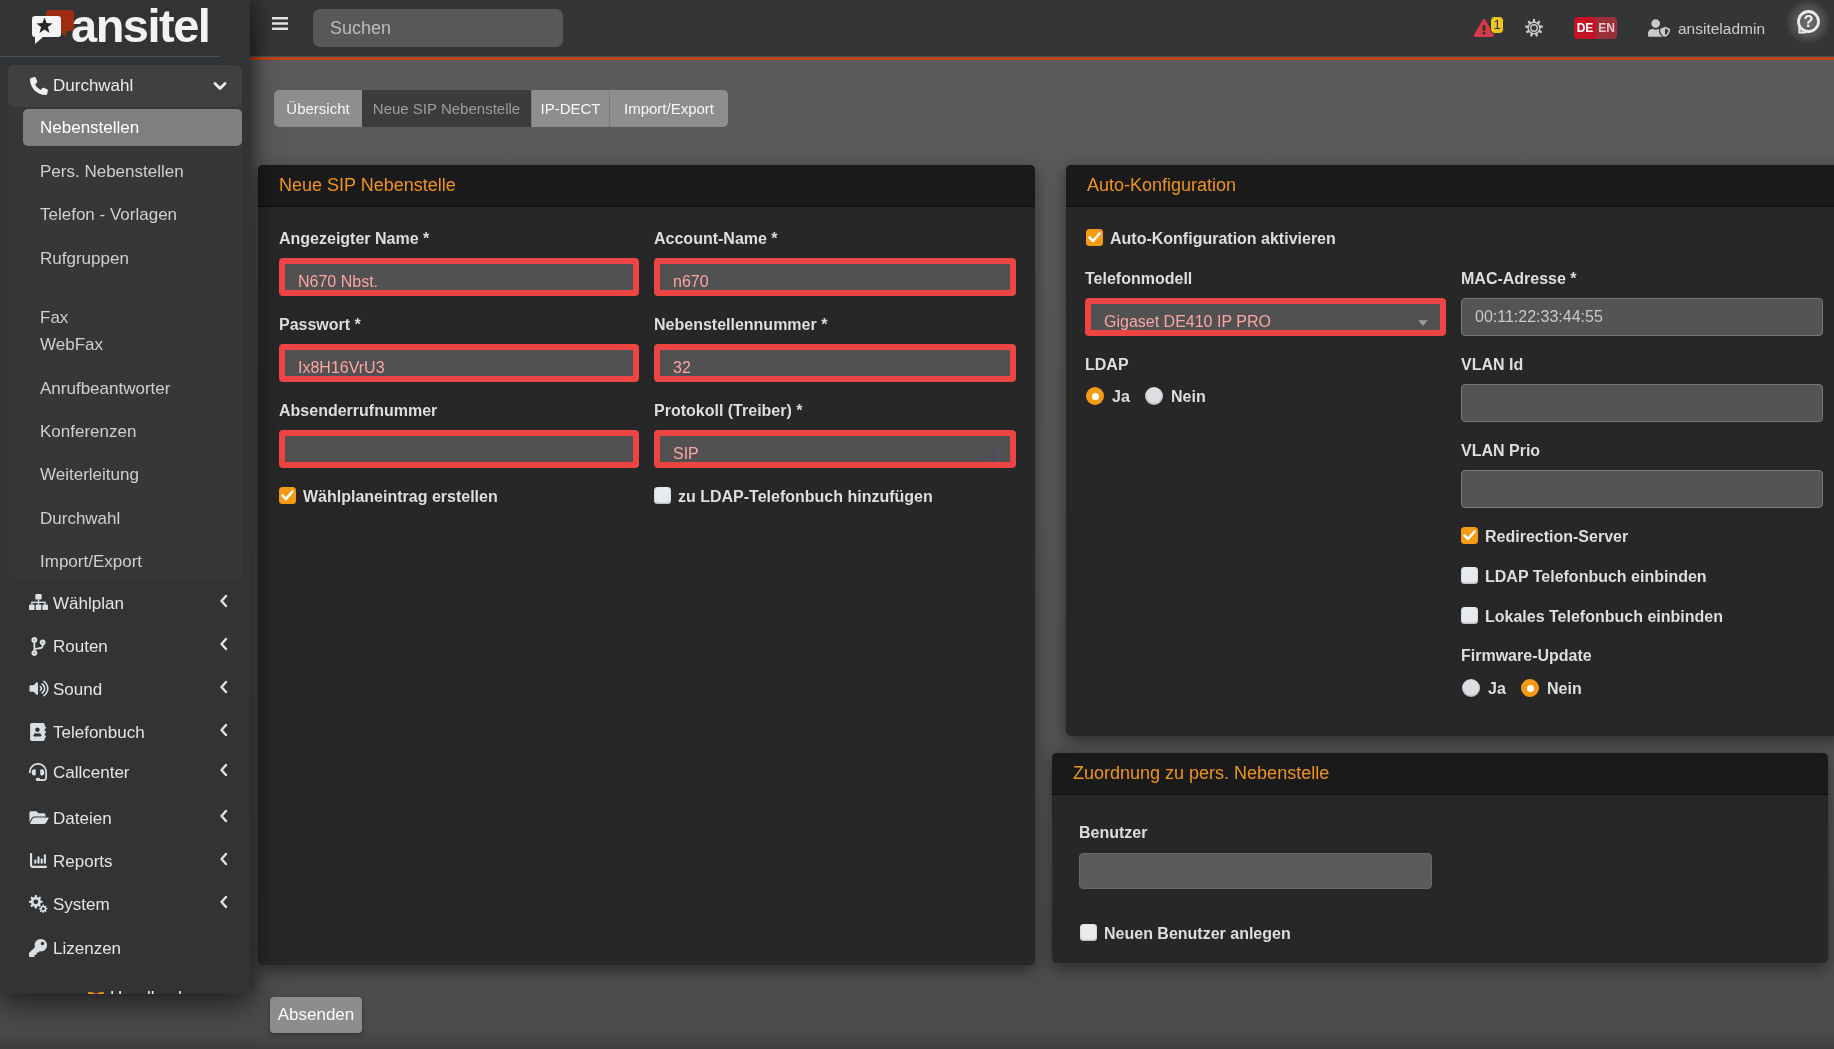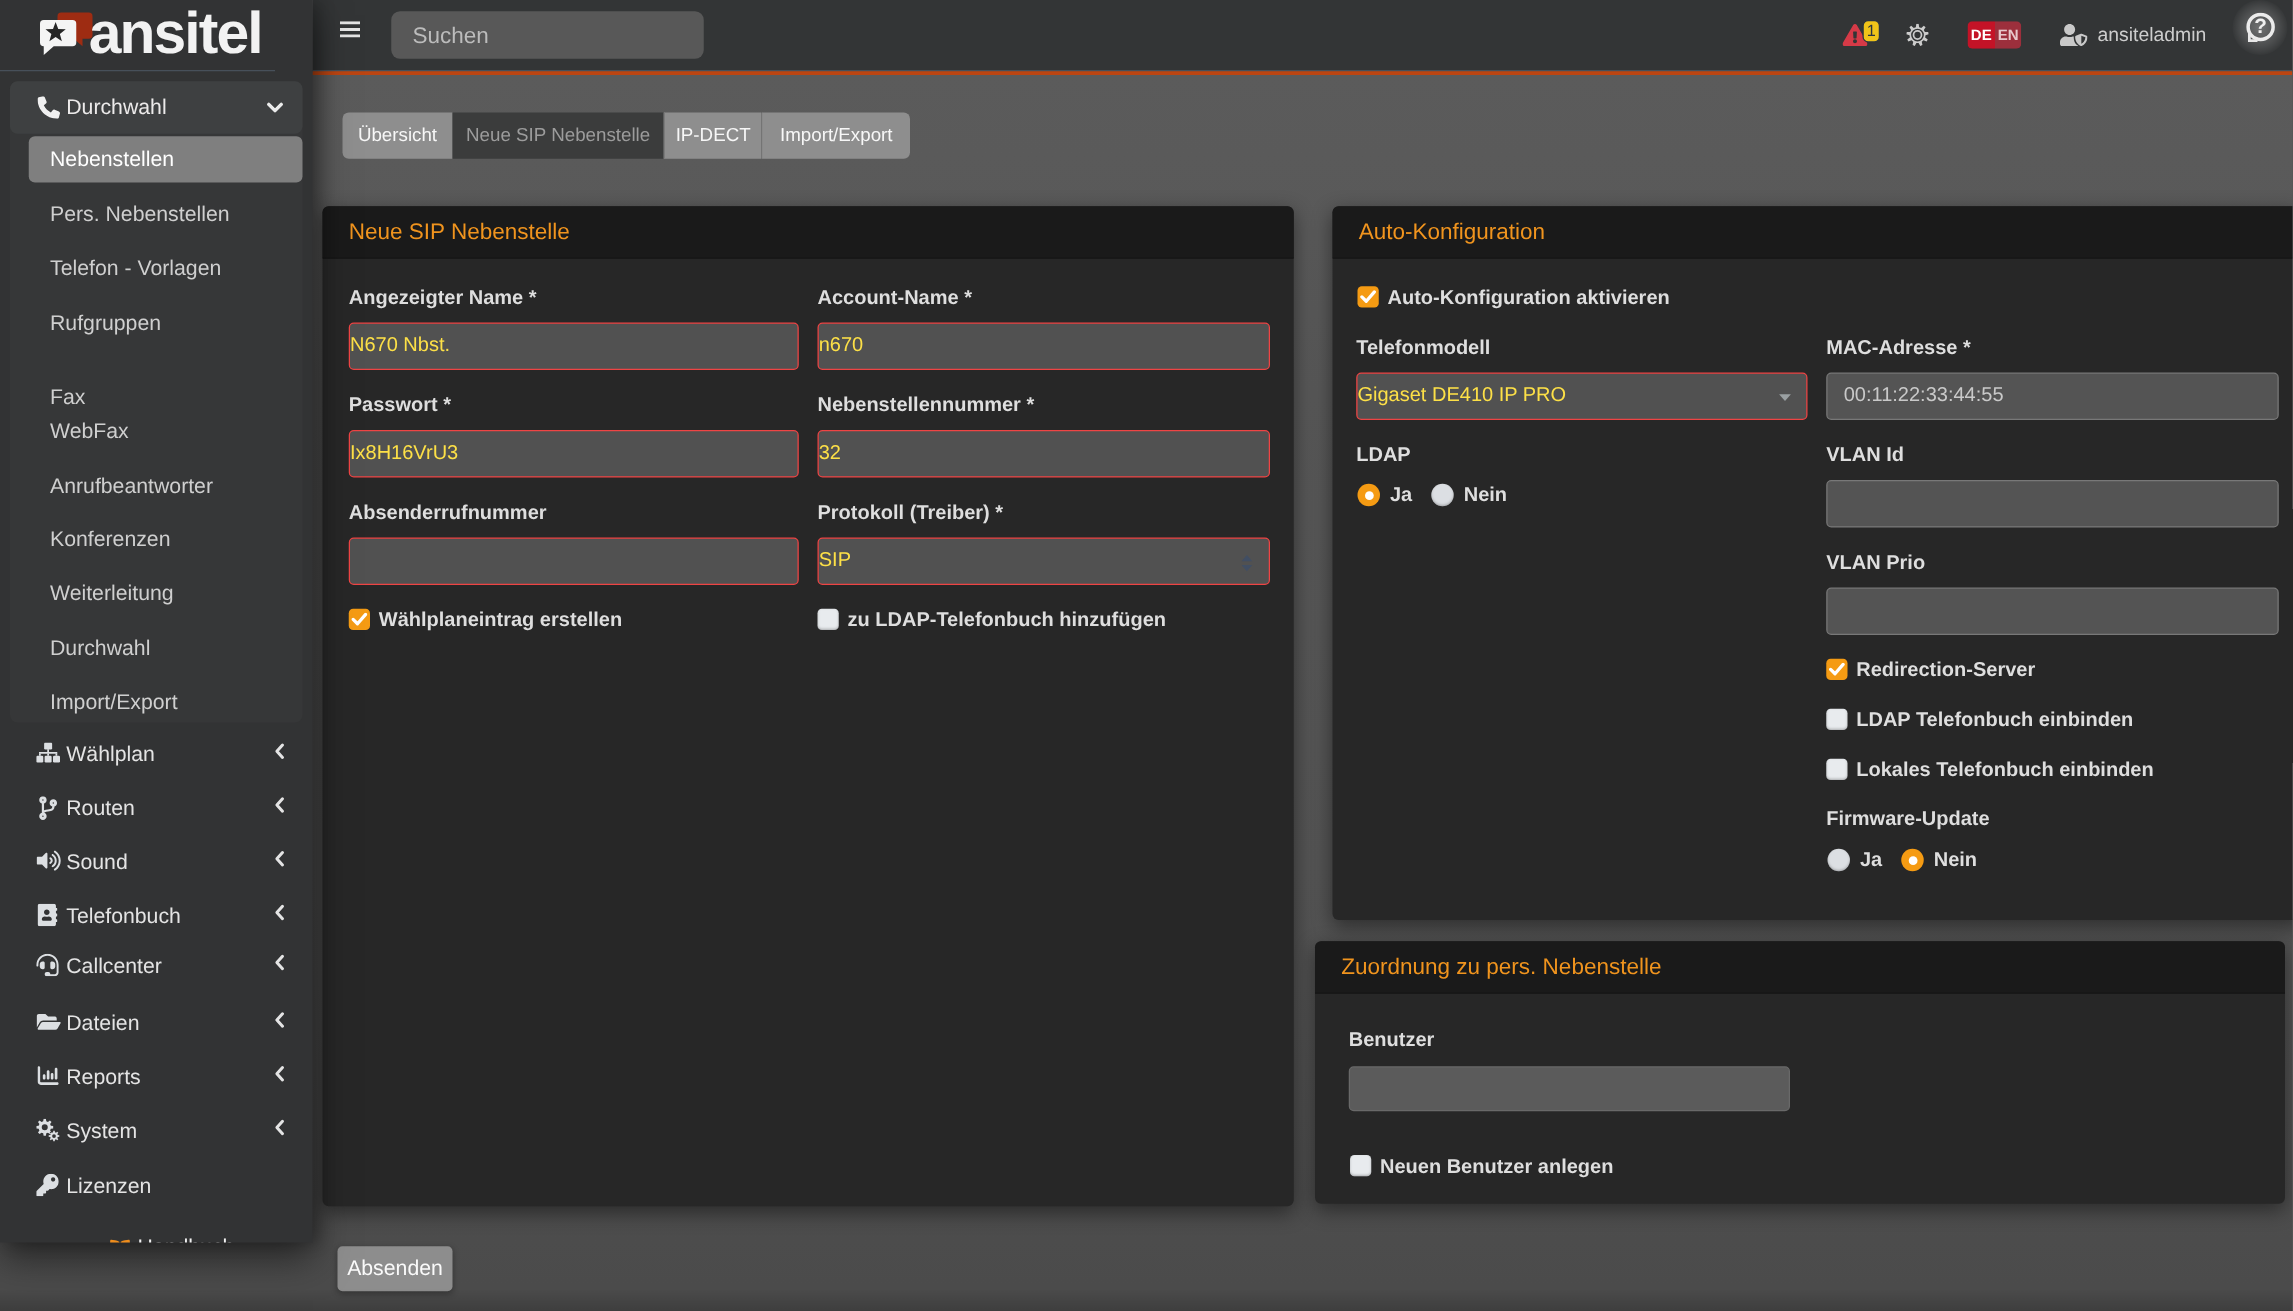--- a/index.html
+++ b/index.html
@@ -34,21 +34,21 @@
 
 .tabs { position:absolute; left:274px; top:90px; height:37px; }
 .tab { position:absolute; top:0; height:37px; background:#8e8e8e; color:#f7f7f7; font-size:15px; text-align:center; line-height:37px; }
 .tab.dark { background:#3b3c3c; color:#9c9c9c; }
 
 
 .card { position:absolute; background:#272727; border-radius:5px; box-shadow:0 5px 16px rgba(0,0,0,.45); }
 .chead { position:absolute; left:0; top:0; width:100%; height:42px; background:#1a1a1a; border-radius:5px 5px 0 0; border-bottom:1px solid #101010; }
 .chead span { position:absolute; left:21px; top:10px; font-size:18px; color:#f0941e; }
 .lbl { position:absolute; font-size:16px; font-weight:bold; color:#dedede; }
-.inp { position:absolute; height:38px; background:#515151; border:1px solid #ef4444; border-radius:4px; color:#fde047; font-size:16px; line-height:36px; padding:0 0; }
+.inp { position:absolute; height:38px; background:#515151; border:6px solid #ef4444; border-radius:4px; color:#fca5a5; font-size:16px; line-height:36px; padding:0 13px; }
 .inp2 { position:absolute; height:38px; background:#545454; border:1px solid #787878; border-radius:4px; color:#c9c9c9; font-size:16px; line-height:36px; padding:0 13px; }
 .cb { position:absolute; width:17px; height:17px; border-radius:3.5px; }
 .cb.on { background:#f59b13; }
 .cb.on svg { position:absolute; left:2px; top:3px; }
 .cb.off { background:#e8ebee; box-shadow:inset 0 -1px 2px rgba(0,0,0,.25); }
 .cblbl { position:absolute; font-size:16px; font-weight:bold; color:#dedede; }
 .rad { position:absolute; width:18px; height:18px; border-radius:50%; }
 .rad.on { background:#f59b13; }
 .rad.on::after { content:""; position:absolute; left:5.5px; top:5.5px; width:7px; height:7px; border-radius:50%; background:#fff; }
 .rad.off { background:#dcdfe3; box-shadow:inset 0 -1px 2px rgba(0,0,0,.25); }

